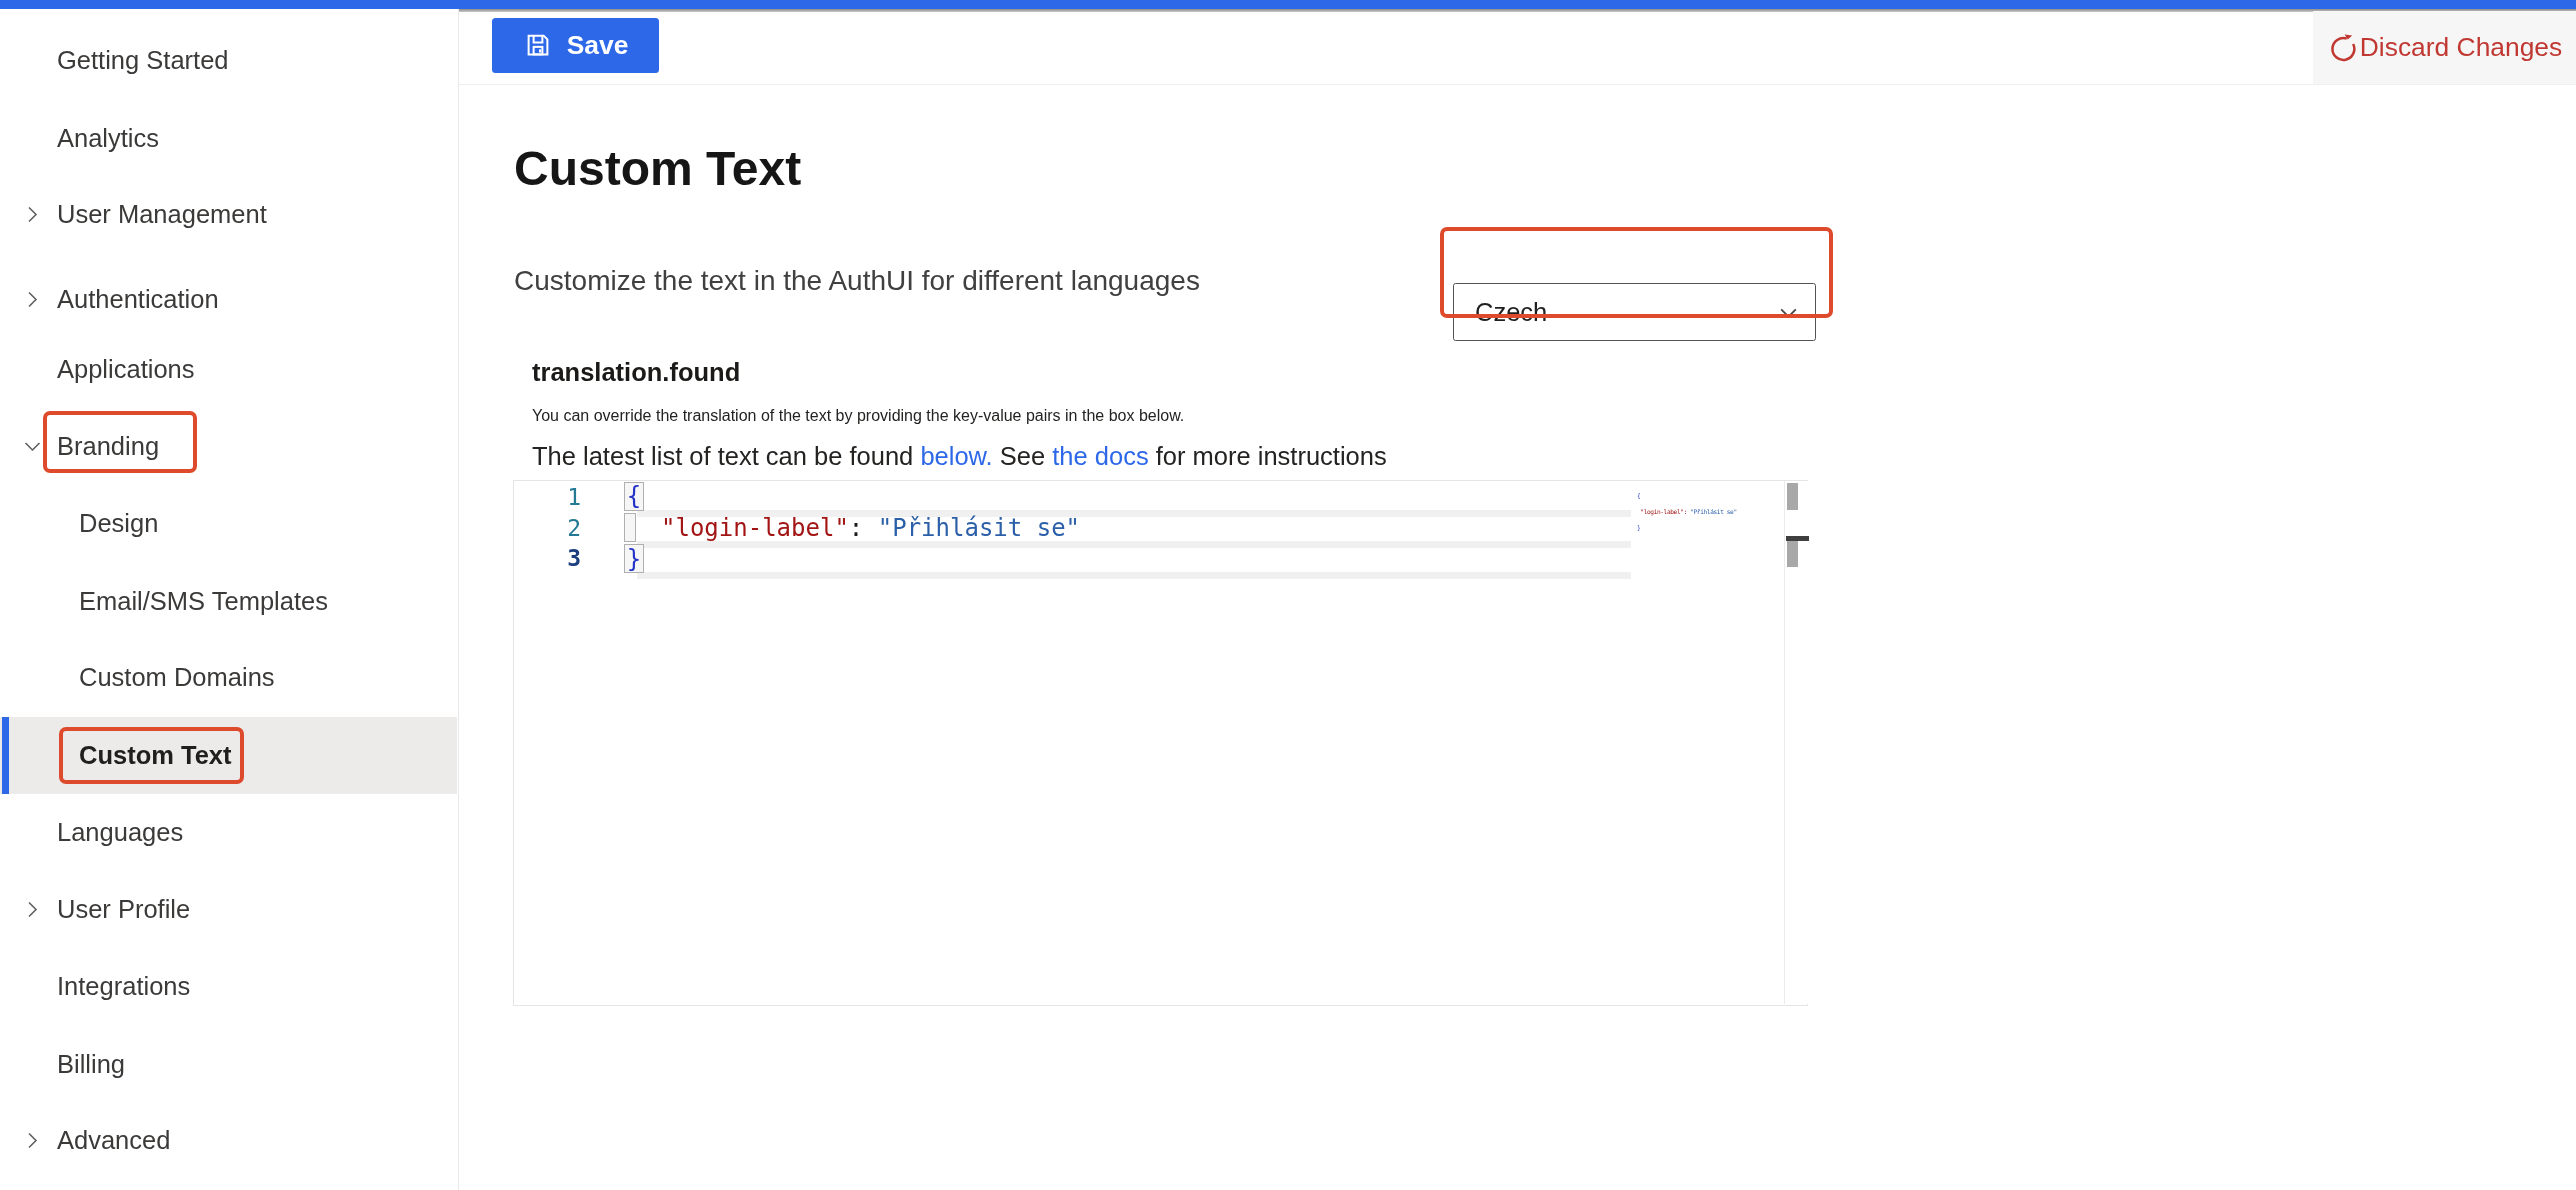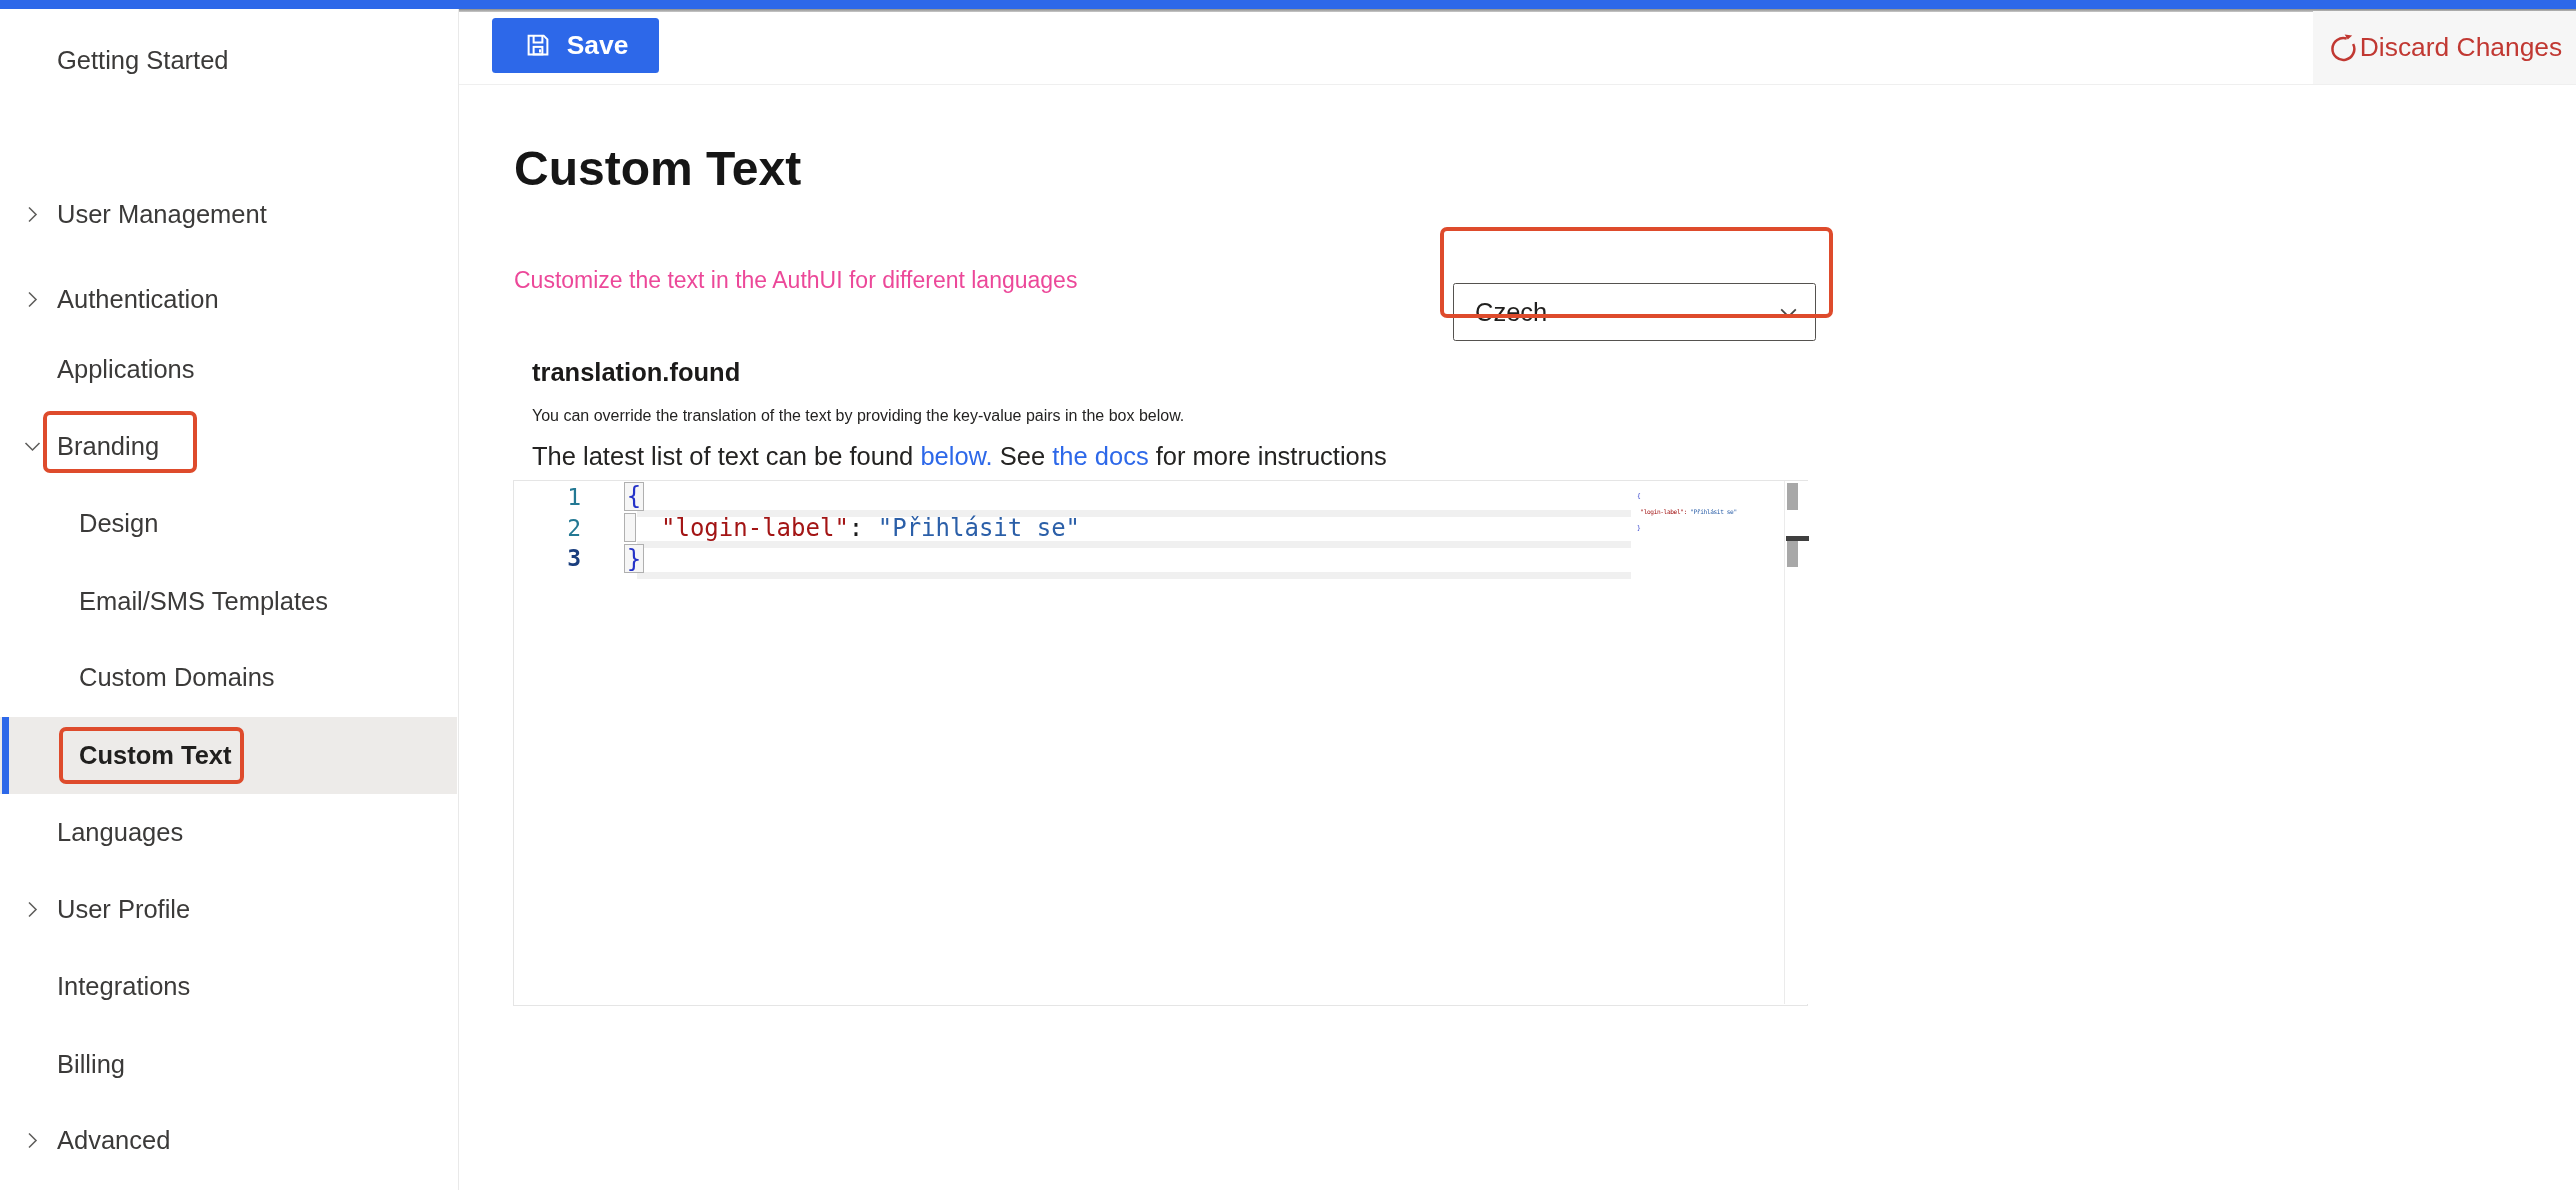--- a/index.html
+++ b/index.html
@@ -35,21 +35,21 @@
               background:#2D68E9; border:none; border-radius:3.5px; cursor:pointer;
               display:flex; align-items:center; justify-content:center; gap:14px;
               color:#fff; font-size:26.4px; font-weight:600; font-family:"Liberation Sans",sans-serif; }
   .discard-btn { position:absolute; right:0; top:2.6px; width:263px; height:73px;
                  background:#F6F6F6; border:none; cursor:pointer;
                  display:flex; align-items:center; justify-content:center; gap:1px;
                  color:#C13832; font-size:26.4px; font-family:"Liberation Sans",sans-serif; }
 
   
   .page-title { position:absolute; left:514px; top:141px; font-size:48px; font-weight:600; color:#161616; }
-  .subtitle   { position:absolute; left:514px; top:264px; font-size:23px; color:#ec4899; line-height:33px; }
+  .subtitle   { position:absolute; left:514px; top:264px; font-size:28px; color:#404040; line-height:33px; }
 
   .dropdown { position:absolute; left:1453px; top:247px; width:363px; height:58px;
               border:1.8px solid #55524F; border-radius:2.6px; background:#fff; cursor:pointer;
               display:flex; align-items:center;margin-top:36px; }
   .dropdown .dd-value { margin-left:21px; font-size:25.5px; color:#201F1E; }
   .dropdown .dd-chev { position:absolute; right:14px; top:16px; }
 
   .file-label { position:absolute; left:532px; top:358px; font-size:25.5px; font-weight:700; color:#1B1A19; }
   .desc1 { position:absolute; left:532px; top:407px; font-size:16px; color:#242322; }
   .desc2 { position:absolute; left:532px; top:442px; font-size:25.5px; color:#242322; }
@@ -90,20 +90,23 @@
 <div id="canvas">
 
   <div class="topbar"></div>
 
   <nav class="sidebar">
 
     <div class="sb-item" style="top:13.2px">
       <span class="sb-label">Getting Started</span>
       </div>
 
+    <div class="sb-item" style="top:91px">
+      <span class="sb-label">Analytics</span>
+      </div>
 
     <div class="sb-item" style="top:167px">
       <span class="chev">
         <svg width="21" height="21" viewBox="0 0 24 24">
             <path d="M8 4l8 8-8 8" fill="none" stroke="#5F5E5C" stroke-width="1.8"></path>
           </svg>
         </span>
       <span class="sb-label">User Management</span>
       </div>
 

